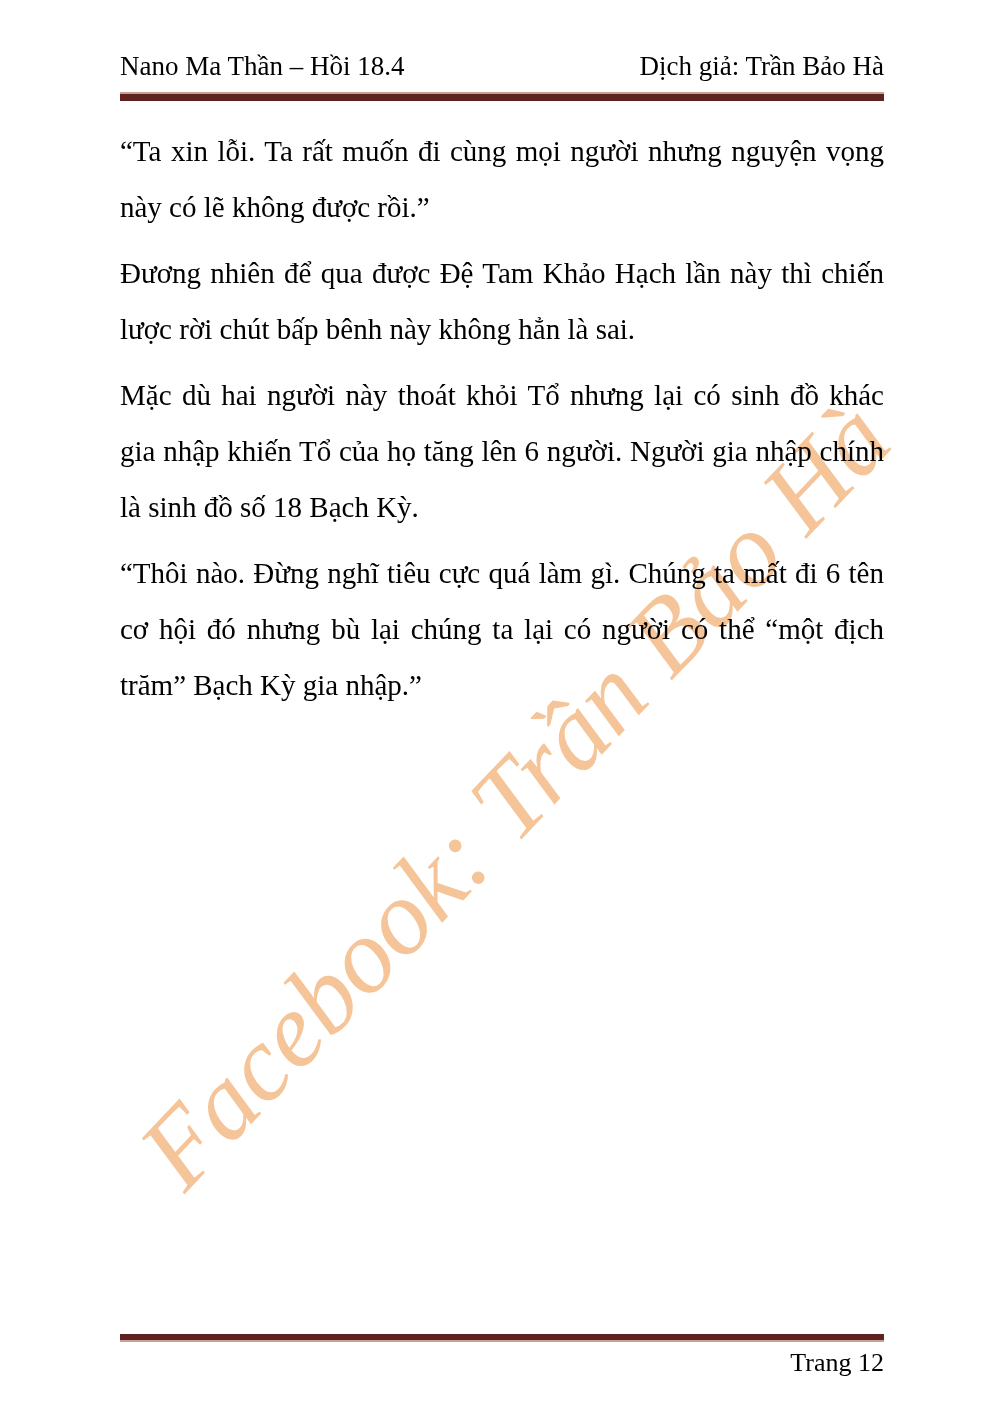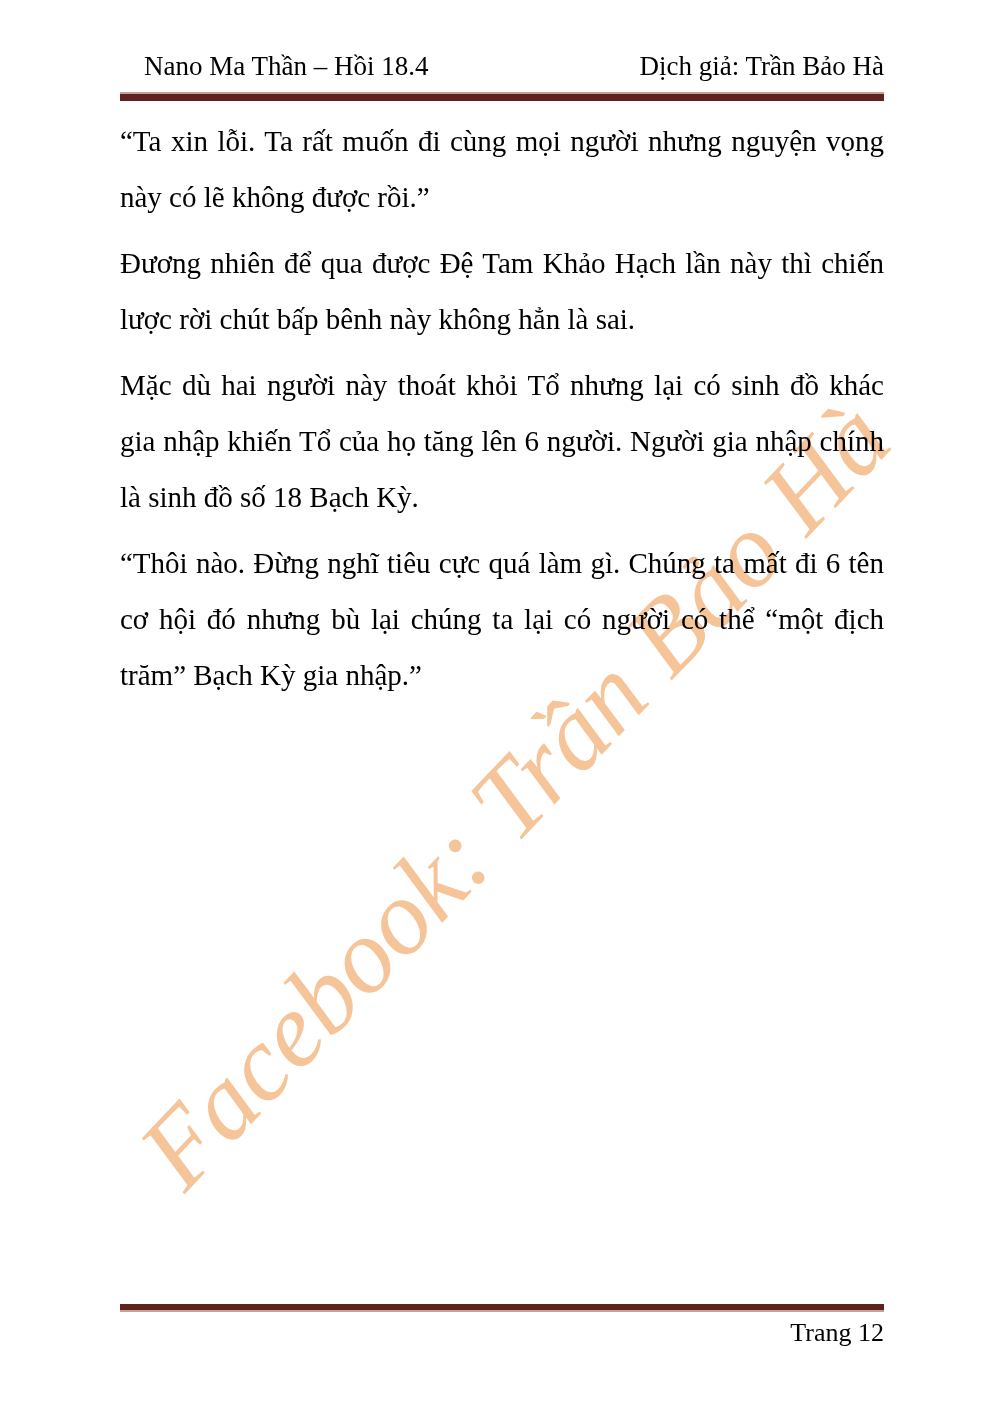--- a/index.html
+++ b/index.html
@@ -31,37 +31,36 @@
     z-index: 1;
     padding: 50px 116px 0 120px;
   }
   .header-row {
     display: flex;
     justify-content: space-between;
     align-items: baseline;
     font-size: 27px;
     line-height: 1.25;
     margin-bottom: 8px;
-    margin-left: 24px;
   }
   .rule-light { height: 2px; background: #c9a096; }
   .rule-dark-thick { height: 7px; background: #5e2320; }
   .rule-dark-footer { height: 6px; background: #5e2320; }
   .body-text {
-    padding-top: 12px;
+    padding-top: 22px;
     font-size: 29px;
     line-height: 56px;
     text-align: justify;
   }
   .body-text p { margin: 0 0 10px 0; }
   .footer {
     position: absolute;
     left: 120px;
     right: 116px;
-    top: 1304px;
+    top: 1334px;
     z-index: 1;
   }
   .page-number {
     text-align: right;
     font-size: 26px;
     margin-top: 6px;
   }
 </style>
 </head>
 <body>

